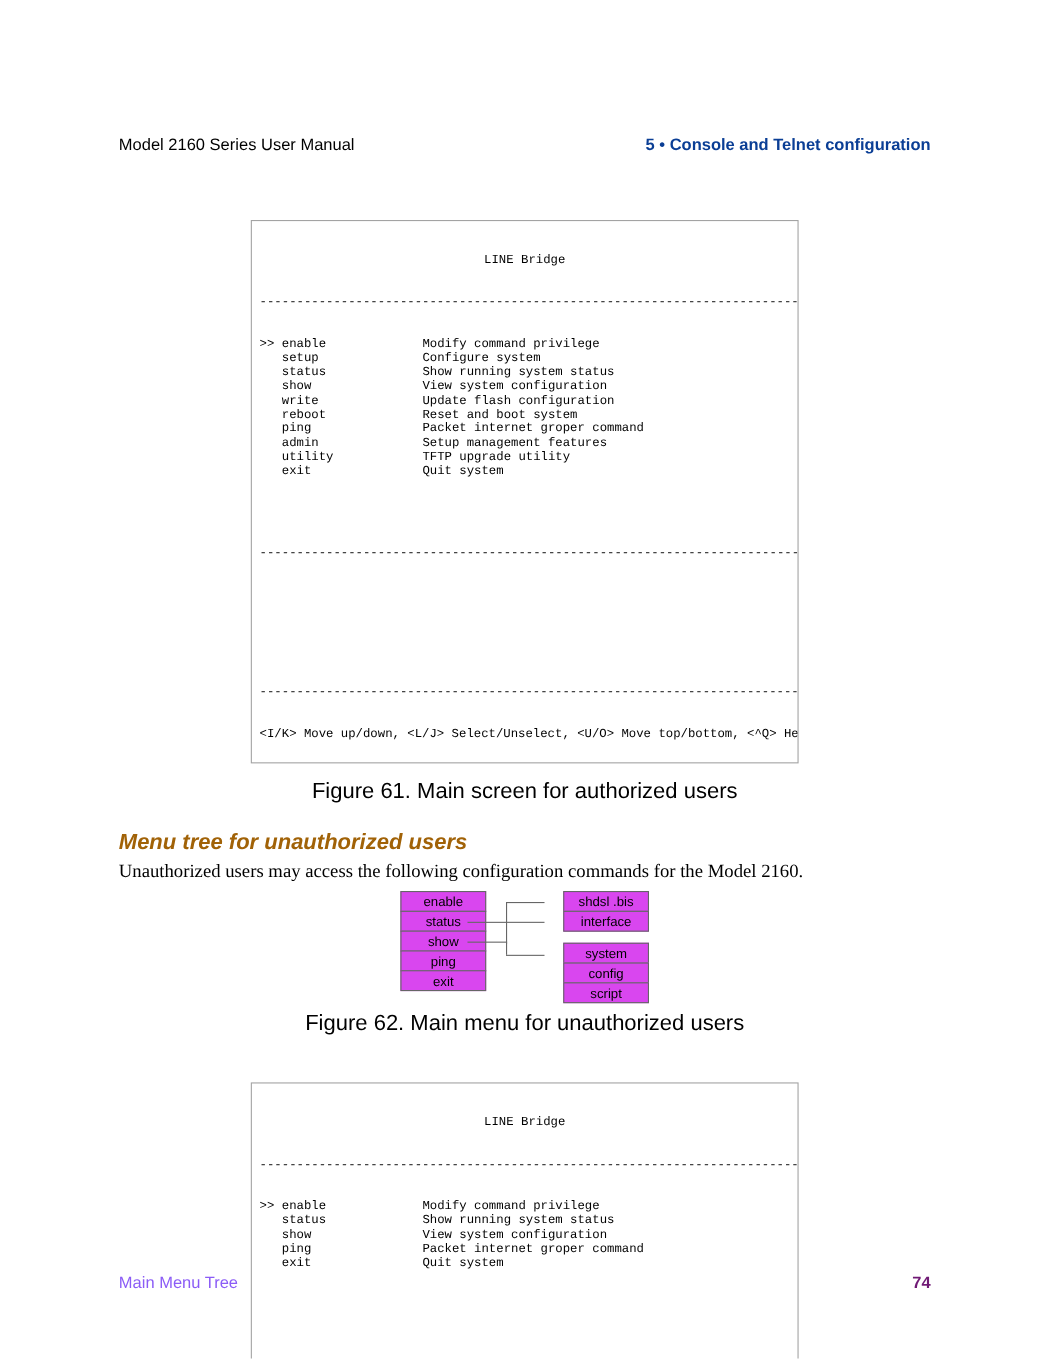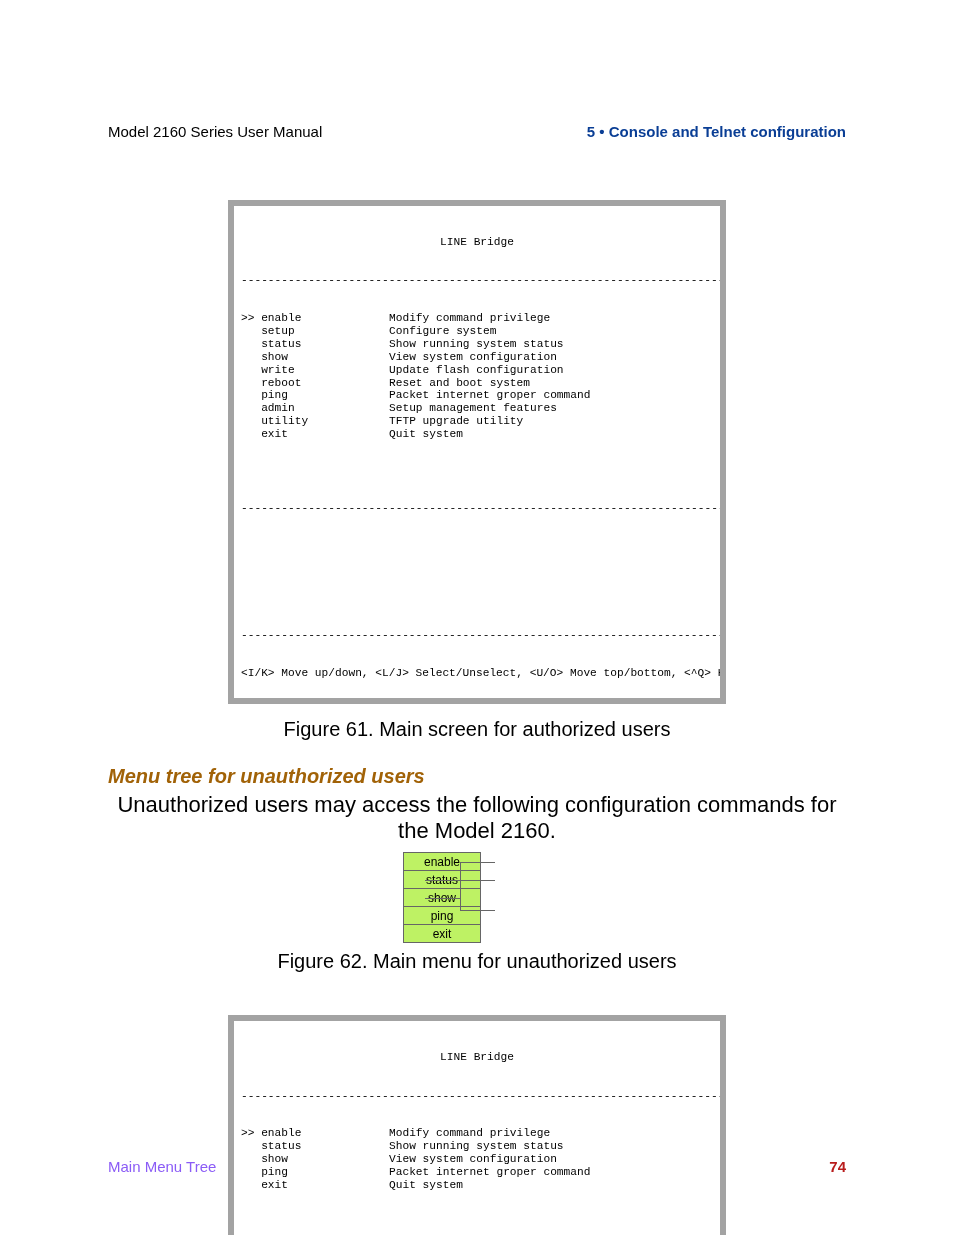--- a/index.html
+++ b/index.html
@@ -28,24 +28,24 @@
   .footer-row {
     position: absolute;
     left: 108px;
     right: 108px;
     bottom: 60px;
     display: flex;
     justify-content: space-between;
     font-size: 15px;
   }
   .footer-left { color: #8b5cf6; }
-  .footer-right { color: #b91c1c; font-weight: bold; }
+  .footer-right { color: #701a75; font-weight: bold; }
 
   .term-box {
-    border: 6px solid #a3a3a3;
+    border: 1px solid #a3a3a3;
     width: 498px;
     margin: 0 auto 14px auto;
     padding-top: 4px;
     font-family: "Courier New", monospace;
     font-size: 11.2px;
     line-height: 1.15;
     box-sizing: border-box;
     white-space: pre;
     overflow: hidden;
   }
@@ -74,24 +74,23 @@
   }
 
   .h2 {
     color: #a16207;
     font-weight: bold;
     font-style: italic;
     font-size: 20px;
     margin: 6px 0 4px 0;
   }
   .bodytext {
-    font-family: Liberation Sans, sans-serif;
-    font-size: 22px;
+    font-family: Liberation Serif, serif;
+    font-size: 17px;
     margin: 0 0 8px 0;
-    text-align: center;
   }
 
   .tree-wrap {
     display: flex;
     justify-content: center;
     margin: 4px auto 8px auto;
     width: 260px;
     font-family: Arial, Helvetica, sans-serif;
     font-size: 12px;
   }
@@ -102,21 +101,21 @@
   }
   .tree-col.left { margin-right: 70px; }
   .tree-cell {
     border: 1px solid #666;
     width: 78px;
     height: 19px;
     line-height: 19px;
     text-align: center;
     box-sizing: border-box;
     margin-bottom: -1px;
-    background: #bef264;
+    background: #d946ef;
     position: relative;
   }
   .tree-col.right .tree-cell:nth-child(3) { margin-top: 11px; }
   .conn-h { position:absolute; height:1px; background:#666; }
   .conn-v { position:absolute; width:1px; background:#666; }
 
 </style>
 </head>
 <body>
 
@@ -165,20 +164,27 @@
 <div class="bodytext">Unauthorized users may access the following configuration commands for the Model 2160.</div>
 
 <div class="tree-wrap" style="position:relative;">
   <div class="tree-col left">
     <div class="tree-cell">enable</div>
     <div class="tree-cell">status</div>
     <div class="tree-cell">show</div>
     <div class="tree-cell">ping</div>
     <div class="tree-cell">exit</div>
   </div>
+  <div class="tree-col right">
+    <div class="tree-cell">shdsl .bis</div>
+    <div class="tree-cell">interface</div>
+    <div class="tree-cell">system</div>
+    <div class="tree-cell">config</div>
+    <div class="tree-cell">script</div>
+  </div>
 
   <span class="conn-h" style="left:78px; top:28px; width:35px;"></span>
   <span class="conn-v" style="left:113px; top:10px; width:1px; height:38px;"></span>
   <span class="conn-h" style="left:113px; top:10px; width:35px;"></span>
   <span class="conn-h" style="left:113px; top:28px; width:35px;"></span>
   <span class="conn-h" style="left:78px; top:46px; width:35px;"></span>
   <span class="conn-v" style="left:113px; top:46px; height:12px;"></span>
   <span class="conn-h" style="left:113px; top:58px; width:35px;"></span>
 </div>
 <div class="caption">Figure 62. Main menu for unauthorized users</div>

